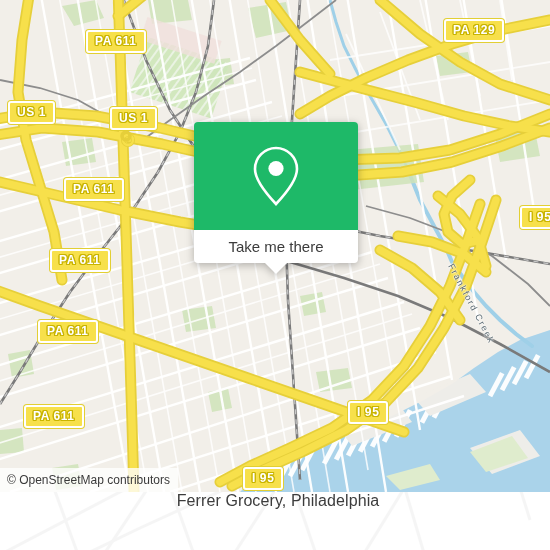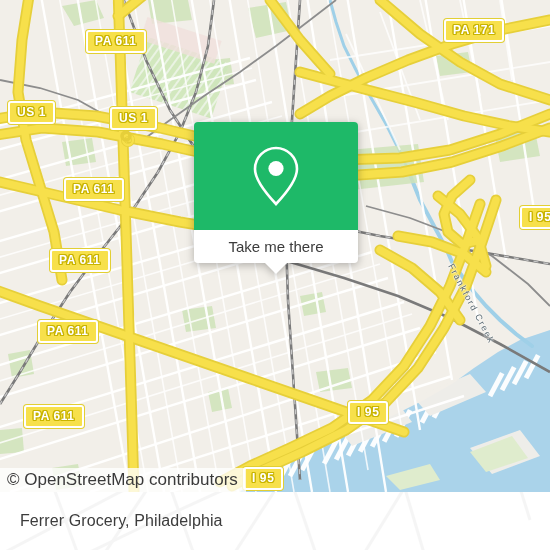--- a/index.html
+++ b/index.html
@@ -79,37 +79,37 @@
     border-left:11px solid transparent;
     border-right:11px solid transparent;
     border-top:11px solid #ffffff;
   }
 
   
   #attribution{
     position:absolute;left:0;bottom:0;
     background:rgba(255,255,255,.78);
     color:#3a3a3a;
-    font-size:17px;
+    font-size:12px;
     line-height:14px;
     padding:5px 8px 5px 7px;
     white-space:nowrap;
   }
 
   
   #footer{
     position:absolute;left:0;top:492px;width:550px;height:58px;
     background:#ffffff;overflow:hidden;
   }
   #footer-watermark{position:absolute;left:0;top:-492px;opacity:.13;}
   #footer-inner{
     position:relative;z-index:2;
     height:58px;display:flex;align-items:center;
     justify-content:space-between;
-    padding:0 14px 0 20px;box-sizing:border-box;
+    padding:0 14px 0 20px;box-sizing:border-box;flex-direction:column;
   }
   #place-name{color:#3c3c3c;font-size:16px;letter-spacing:.1px;}
   #brand{display:flex;align-items:center;gap:3px;}
   #brand-word{
     color:#2b2b2b;font-size:30px;font-weight:bold;letter-spacing:-1px;
     line-height:30px;
   }
 </style>
 </head>
 <body>
@@ -343,21 +343,21 @@
           <path d="M 30 -10 L 22 40 L 18 92 L 26 140 L 40 186 L 54 232 L 62 280"></path>
         </g>
 
         <circle cx="128" cy="140" r="5" fill="none" stroke="#e6cf3a" stroke-width="4"></circle>
         <circle cx="128" cy="140" r="5" fill="none" stroke="#f7e04b" stroke-width="2.4"></circle>
         <circle cx="126" cy="136" r="4" fill="none" stroke="#e6cf3a" stroke-width="3.5"></circle>
       </g>
     </svg>
 
     <div class="shield" style="left:86px;top:30px;">PA 611</div>
-    <div class="shield" style="left:444px;top:19px;">PA 171</div>
+    <div class="shield" style="left:444px;top:19px;">PA 129</div>
     <div class="shield" style="left:8px;top:101px;">US 1</div>
     <div class="shield" style="left:110px;top:107px;">US 1</div>
     <div class="shield" style="left:64px;top:178px;">PA 611</div>
     <div class="shield" style="left:520px;top:206px;">I 95</div>
     <div class="shield" style="left:50px;top:249px;">PA 611</div>
     <div class="shield" style="left:38px;top:320px;">PA 611</div>
     <div class="shield" style="left:24px;top:405px;">PA 611</div>
     <div class="shield" style="left:348px;top:401px;">I 95</div>
     <div class="shield" style="left:243px;top:467px;">I 95</div>
 

